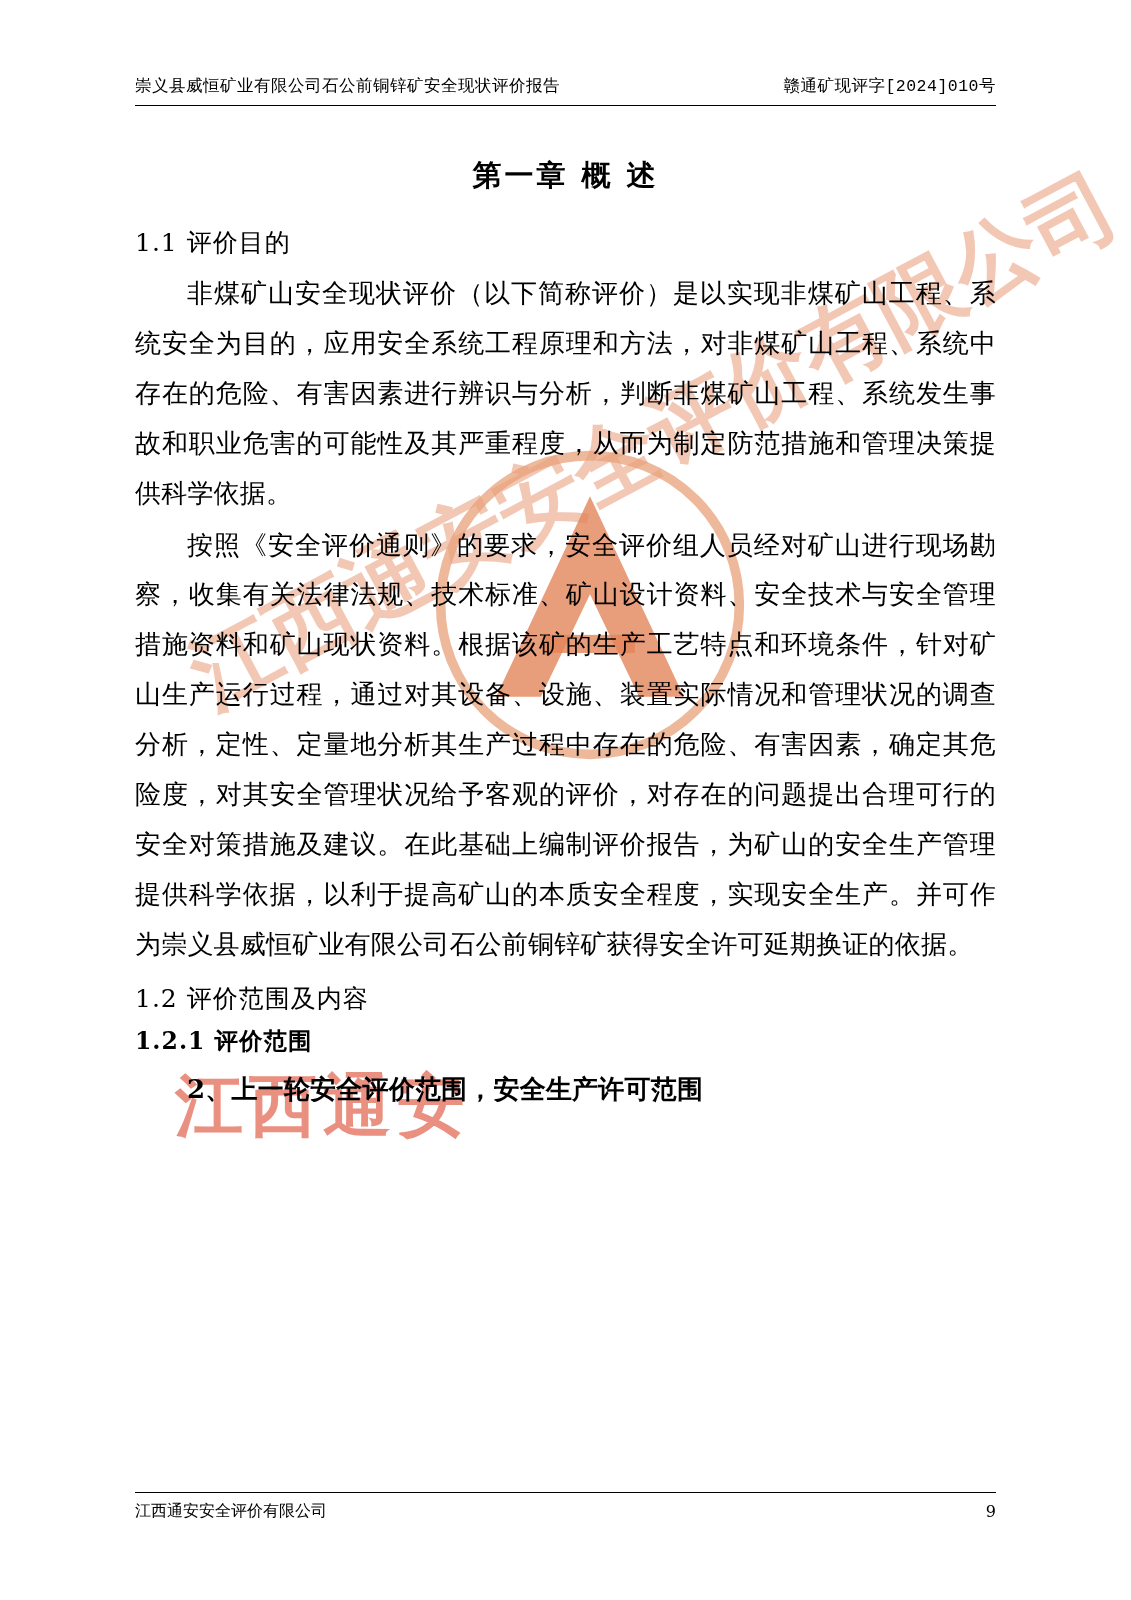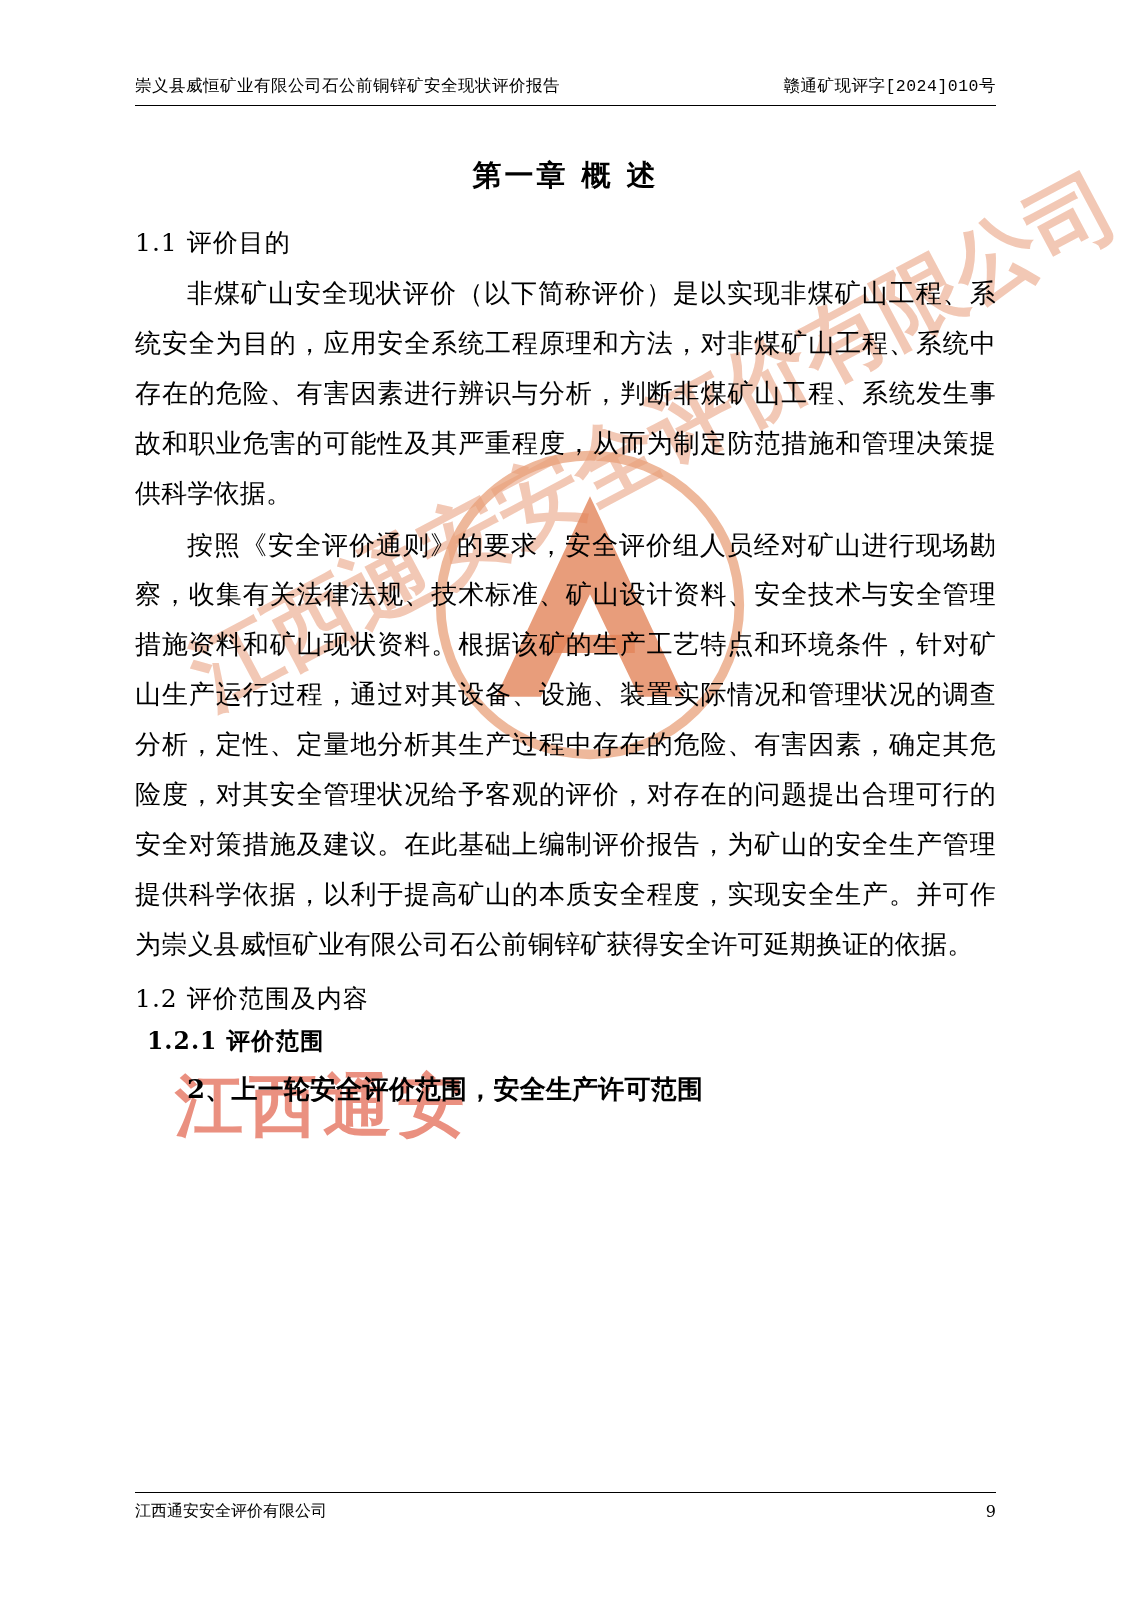--- a/index.html
+++ b/index.html
@@ -100,21 +100,21 @@
   }
   h2.sec {
     font-size: 25px;
     font-weight: normal;
     margin: 12px 0 10px 0;
     letter-spacing: 1px;
   }
   h3.subsec {
     font-size: 23.5px;
     font-weight: bold;
-    margin: 10px 0 8px 12px;
+    margin: 10px 0 8px 0;
     letter-spacing: 1px;
   }
   p.para {
     font-size: 26px;
     line-height: 1.92;
     margin: 0 0 2px 0;
     text-align: justify;
     text-justify: inter-ideograph;
     text-indent: 2em;
     letter-spacing: 0.2px;

